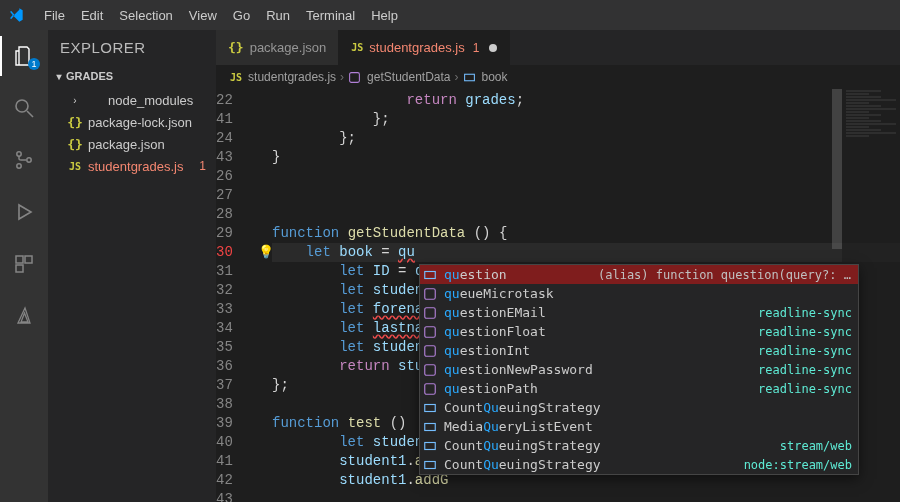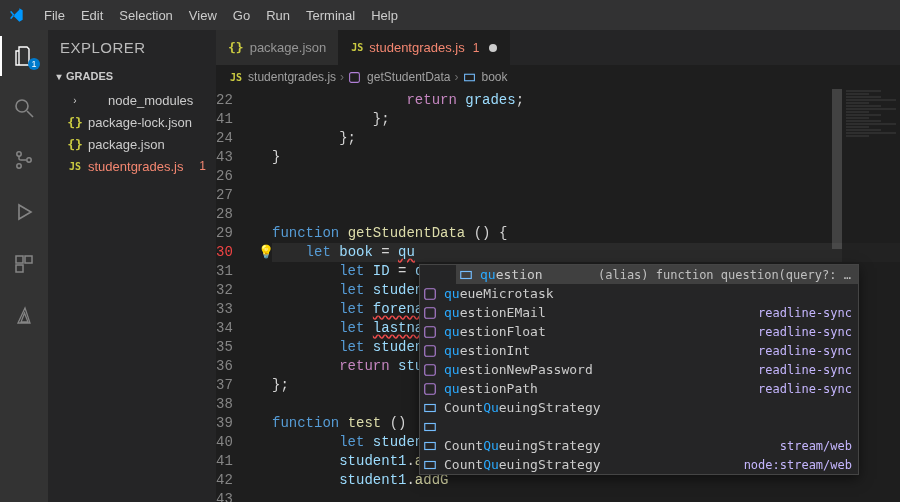--- a/index.html
+++ b/index.html
@@ -148,23 +148,23 @@
     font-family: Consolas, monospace;
     font-size: 13px;
     z-index: 10;
   }
   .suggest-row {
     height: 19px; display: flex; align-items: center;
     padding-left: 2px; gap: 6px;
     color: #cccccc;
     cursor: pointer;
   }
-  .suggest-row.selected { background: #404040; margin-left: 36px; }
+  .suggest-row.selected { background: #7f1d1d; }
   .suggest-row .sicon { width: 16px; display: inline-flex; justify-content: center; }
-  .suggest-row .detail { margin-left: auto; color: #c4b5fd; padding-right: 6px; font-size: 12px; white-space: nowrap; overflow: hidden; text-overflow: ellipsis; max-width: 200px; }
+  .suggest-row .detail { margin-left: auto; color: #5eead4; padding-right: 6px; font-size: 12px; white-space: nowrap; overflow: hidden; text-overflow: ellipsis; max-width: 200px; }
   .suggest-row.selected .detail { color: #c0c0c0; max-width: 260px; }
   .hl { color: #2aaaff; }
   .sicon.var { color: #75beff; }
   .sicon.method { color: #b180d7; }
 
   .minimap {
     position: absolute; right: 0; top: 0; bottom: 0;
     width: 58px;
     background: #1e1e1e;
     opacity: 0.6;
@@ -400,20 +400,21 @@
               </svg>
             </span>
             <span>Count<span class="hl">Qu</span>euingStrategy</span>
           </div>
           <div class="suggest-row">
             <span class="sicon var">
               <svg width="14" height="14" viewBox="0 0 16 16">
                 <rect x="2" y="4" width="12" height="8" fill="none" stroke="currentColor" stroke-width="1.3"></rect>
               </svg>
             </span>
+            <span>Media<span class="hl">Qu</span>eryListEvent</span>
           </div>
           <div class="suggest-row">
             <span class="sicon var">
               <svg width="14" height="14" viewBox="0 0 16 16">
                 <rect x="2" y="4" width="12" height="8" fill="none" stroke="currentColor" stroke-width="1.3"></rect>
               </svg>
             </span>
             <span>Count<span class="hl">Qu</span>euingStrategy</span>
             <span class="detail">stream/web</span>
           </div>

